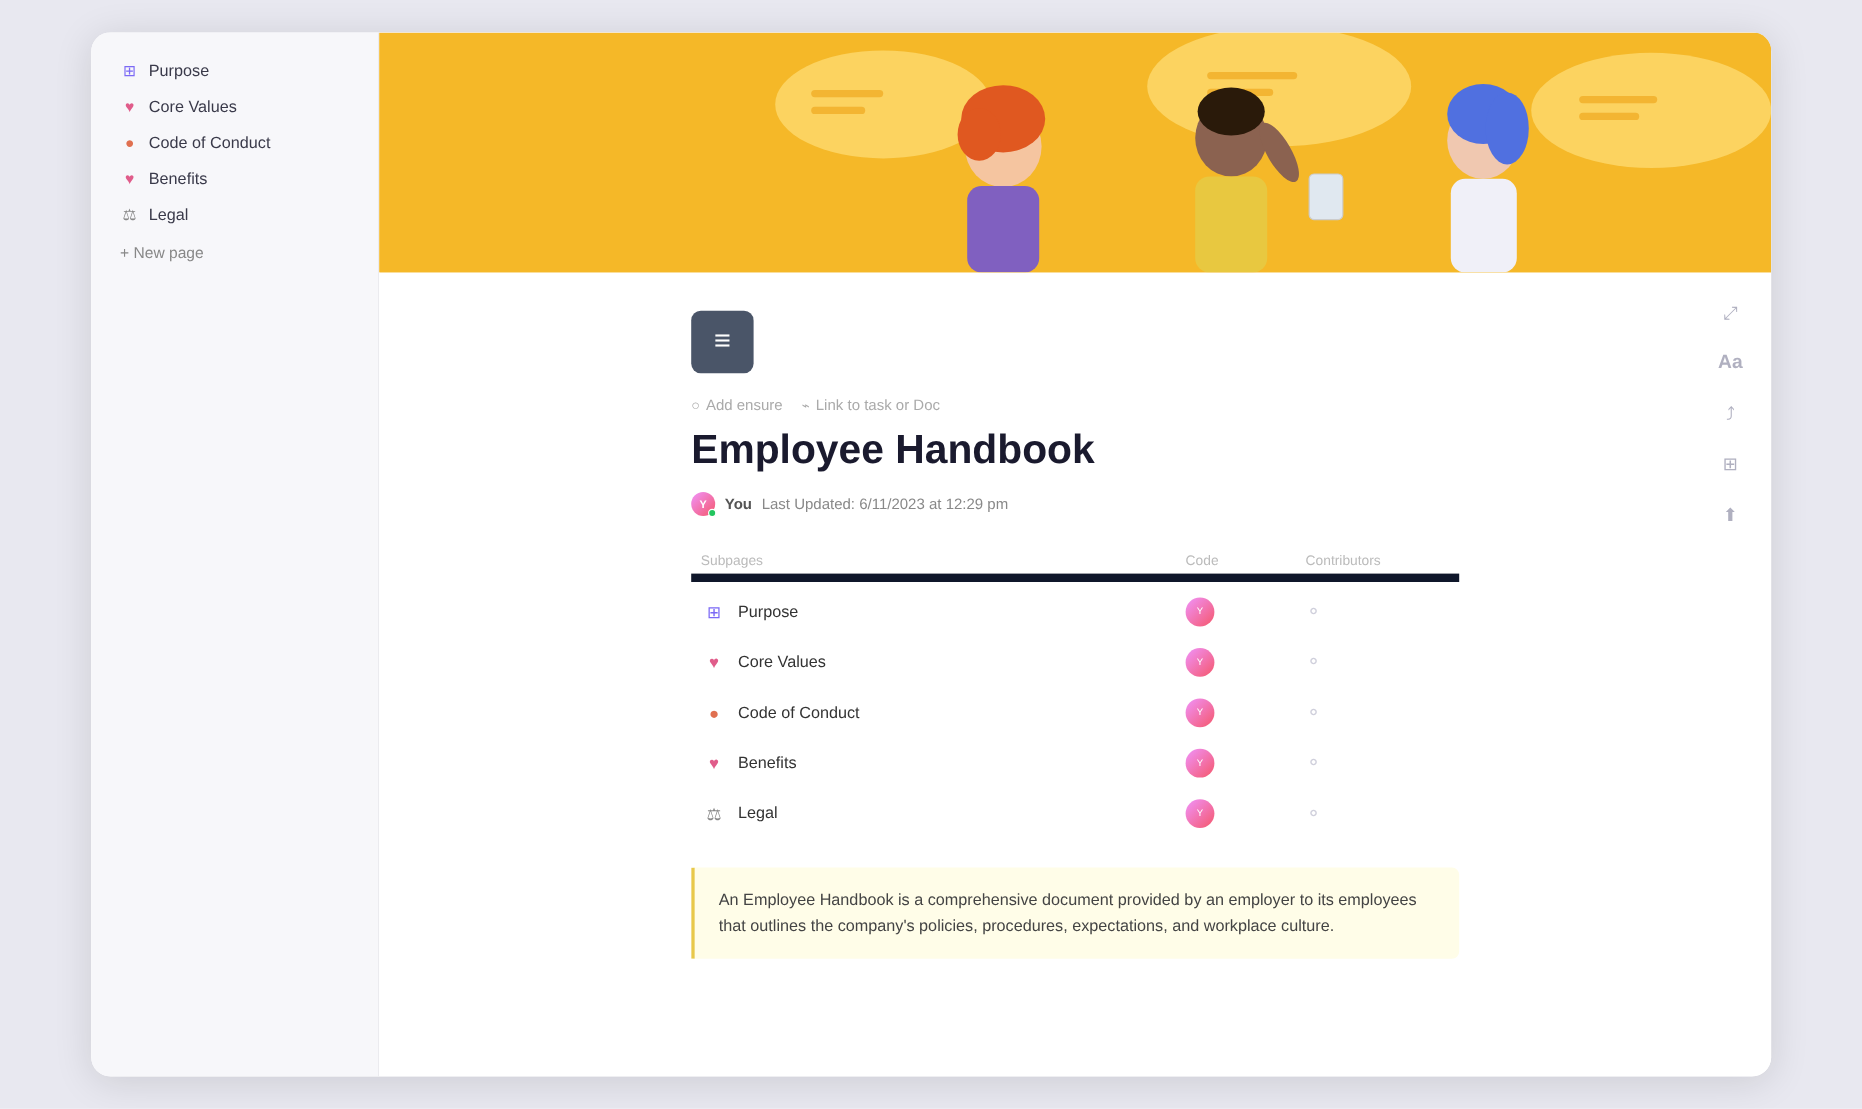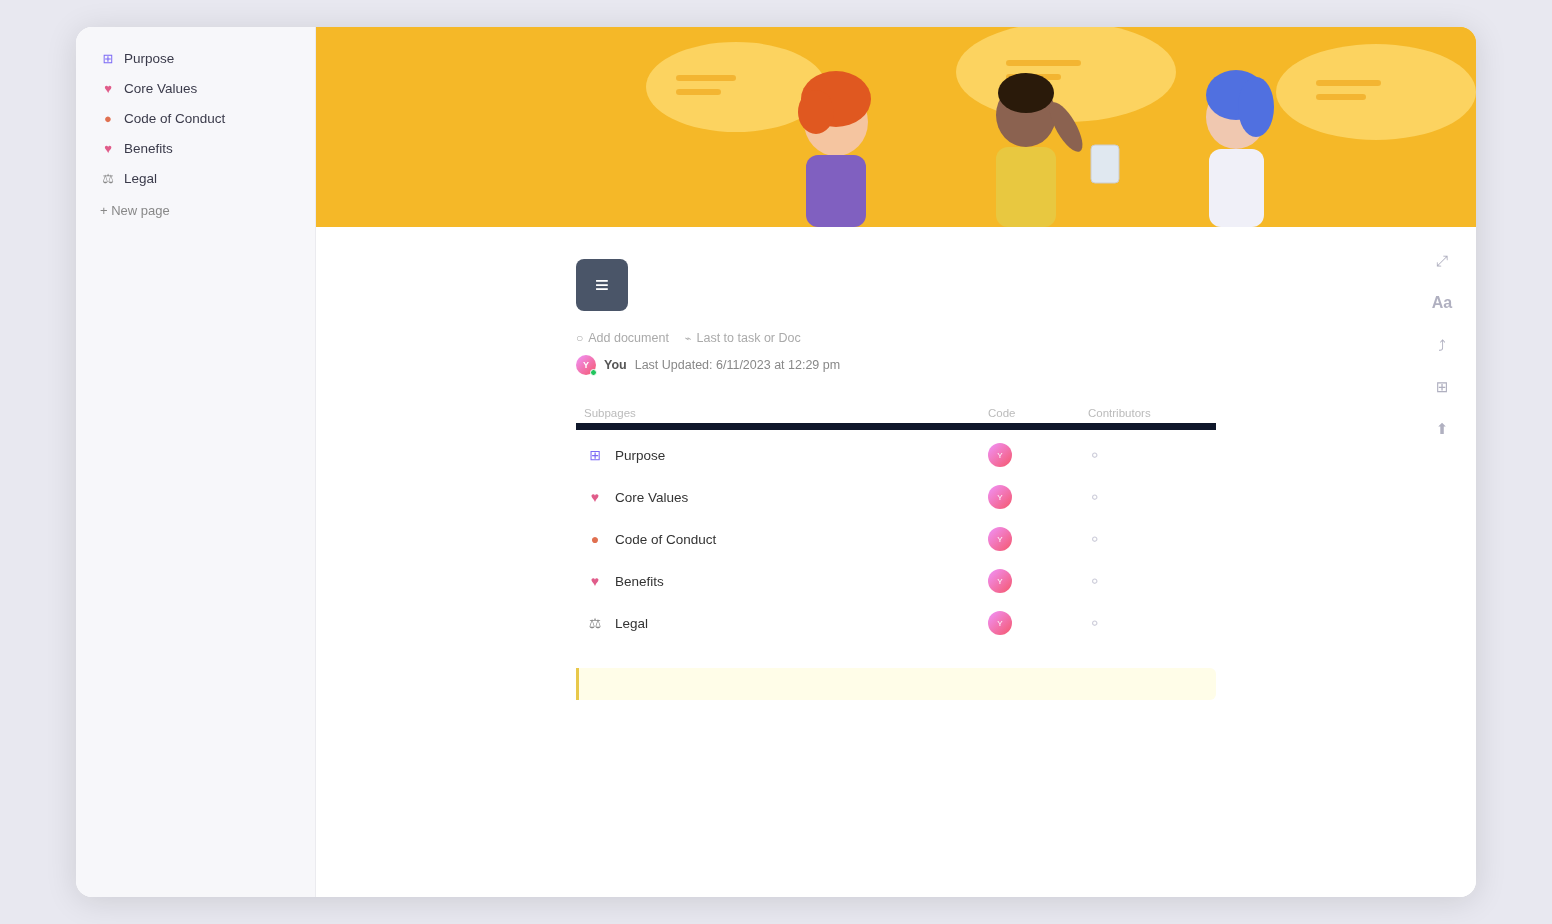--- a/index.html
+++ b/index.html
@@ -347,28 +347,29 @@
 
     <div class="page-content">
 
       <div class="page-icon">
         <span style="font-size:24px;">≡</span>
       </div>
 
       <div class="toolbar-row">
         <div class="toolbar-btn">
           <span style="font-size:12px;">○</span>
-          <span>Add document</span>
+          <span>Add ensure</span>
         </div>
         <div class="toolbar-btn">
           <span style="font-size:11px;">⌁</span>
-          <span>Last to task or Doc</span>
+          <span>Link to task or Doc</span>
         </div>
       </div>
 
+      <h1 class="page-title">Employee Handbook</h1>
 
       <div class="author-row">
         <div class="avatar-small">
           Y
           <div class="avatar-dot"></div>
         </div>
         <span class="author-name">You</span>
         <span>Last Updated: 6/11/2023 at 12:29 pm</span>
       </div>
 
@@ -439,16 +440,17 @@
           <div>
             <div class="avatar-owner" style="font-size:8px;">Y</div>
           </div>
           <div>
             <span class="contributor-placeholder">⚬</span>
           </div>
         </div>
       </div>
 
       <div class="info-block">
+        <p>An Employee Handbook is a comprehensive document provided by an employer to its employees that outlines the company's policies, procedures, expectations, and workplace culture.</p>
       </div>
     </div>
   </div>
 </div>
 
 </body></html>

